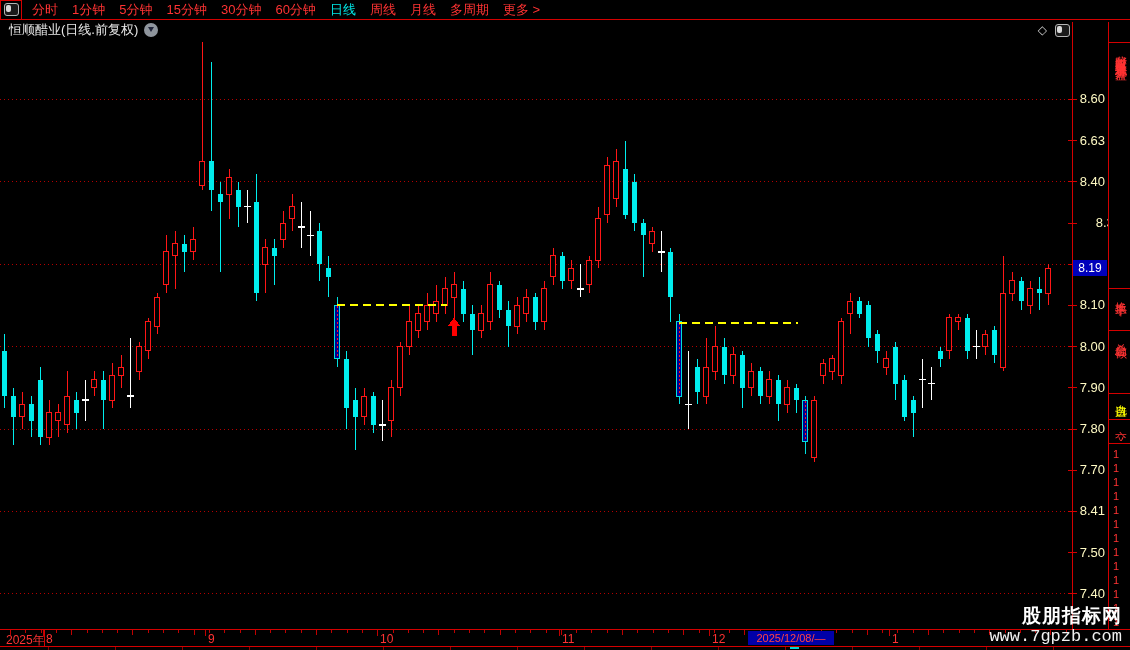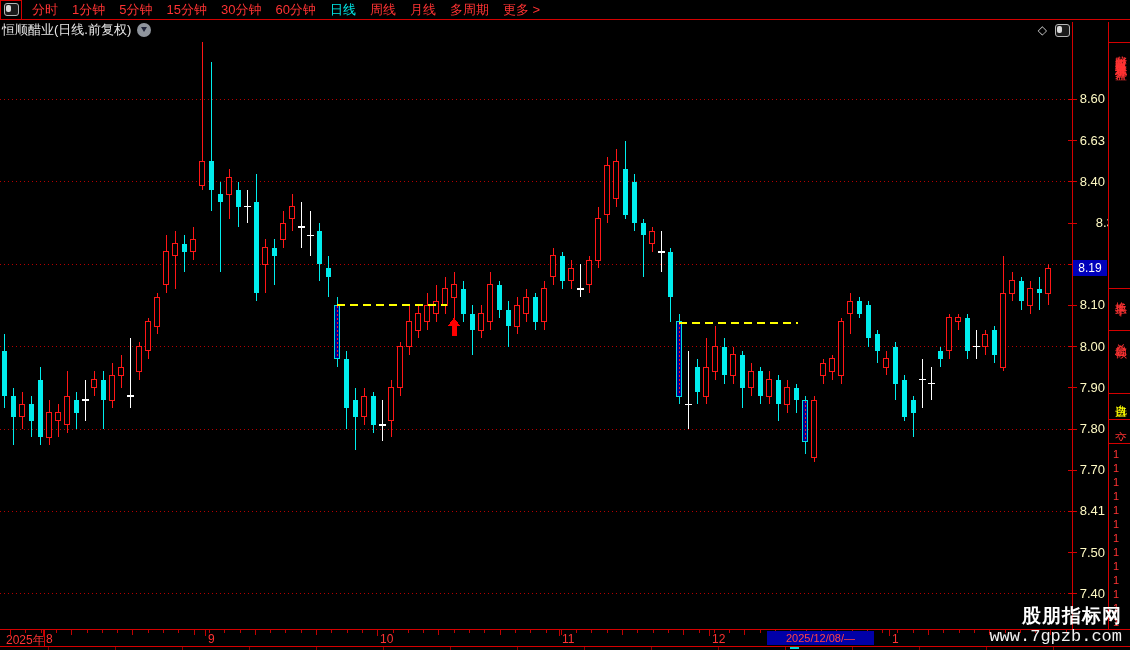--- a/index.html
+++ b/index.html
@@ -14,21 +14,21 @@
   .splitsq::before{content:"";position:absolute;left:1px;top:1px;width:5px;height:7px;background:#d9d9d9;border-radius:2px;}
   #menu-left{display:flex;align-items:center;gap:14px;padding-left:10px;}
   .menu-item{color:#ff3333;font-size:13px;white-space:nowrap;cursor:default;}
   .menu-item.active{color:#00e8e8;}
   #menu-right{margin-left:auto;display:flex;height:100%;align-items:stretch;}
   .tool-btn{color:#ff3333;font-size:13px;display:flex;align-items:center;padding:0 9px;
     border-left:1px solid #d40000;white-space:nowrap;}
   .tool-btn:last-child{border-right:1px solid #d40000;}
   
   #titlerow{position:absolute;left:0;top:21px;width:1130px;height:18px;display:flex;align-items:center;}
-  #chart-title{color:#e8e8e8;font-size:13px;padding-left:2px;}
+  #chart-title{color:#e8e8e8;font-size:13px;padding-left:9px;}
   #title-chevron{width:14px;height:14px;border-radius:50%;background:#8f959d;margin-left:6px;position:relative;}
   #title-chevron::before{content:"";position:absolute;left:3.5px;top:4px;border-left:3.5px solid transparent;
     border-right:3.5px solid transparent;border-top:5px solid #20243a;}
   #titlerow-icons{position:absolute;right:60px;top:0;height:18px;display:flex;align-items:center;gap:8px;}
   .diamond{color:#c8c8c8;font-size:12px;line-height:1;}
   
   .plabel{position:absolute;width:27px;text-align:right;color:#fef9c3;font-size:13px;z-index:4;}
   #price-tag{position:absolute;left:1073px;width:34px;height:16px;background:#0000bb;color:#fff;
     font-size:12px;display:flex;align-items:center;justify-content:center;z-index:5;}
   
@@ -695,21 +695,21 @@
         <span class="tick" style="left: 205px; height: 6px;"></span>
         <span class="mlabel" style="left: 380px;">10</span>
         <span class="tick" style="left: 377px; height: 6px;"></span>
         <span class="mlabel" style="left: 562px;">11</span>
         <span class="tick" style="left: 559px; height: 6px;"></span>
         <span class="mlabel" style="left: 712px;">12</span>
         <span class="tick" style="left: 709px; height: 6px;"></span>
         <span class="mlabel" style="left: 892px;">1</span>
         <span class="tick" style="left: 889px; height: 6px;"></span>
       </div>
-    <div id="date-tag" style="left: 767px; width: 107px;">2025/12/08/—</div>
+    <div id="date-tag" style="left: 748px; width: 86px;">2025/12/08/—</div>
   </div>
   <div id="subrow">
     <span id="submark"></span>
   <span class="subtick" style="left: 48px;"></span>
       <span class="subtick" style="left: 115px;"></span>
       <span class="subtick" style="left: 182px;"></span>
       <span class="subtick" style="left: 249px;"></span>
       <span class="subtick" style="left: 316px;"></span>
       <span class="subtick" style="left: 383px;"></span>
       <span class="subtick" style="left: 450px;"></span>

